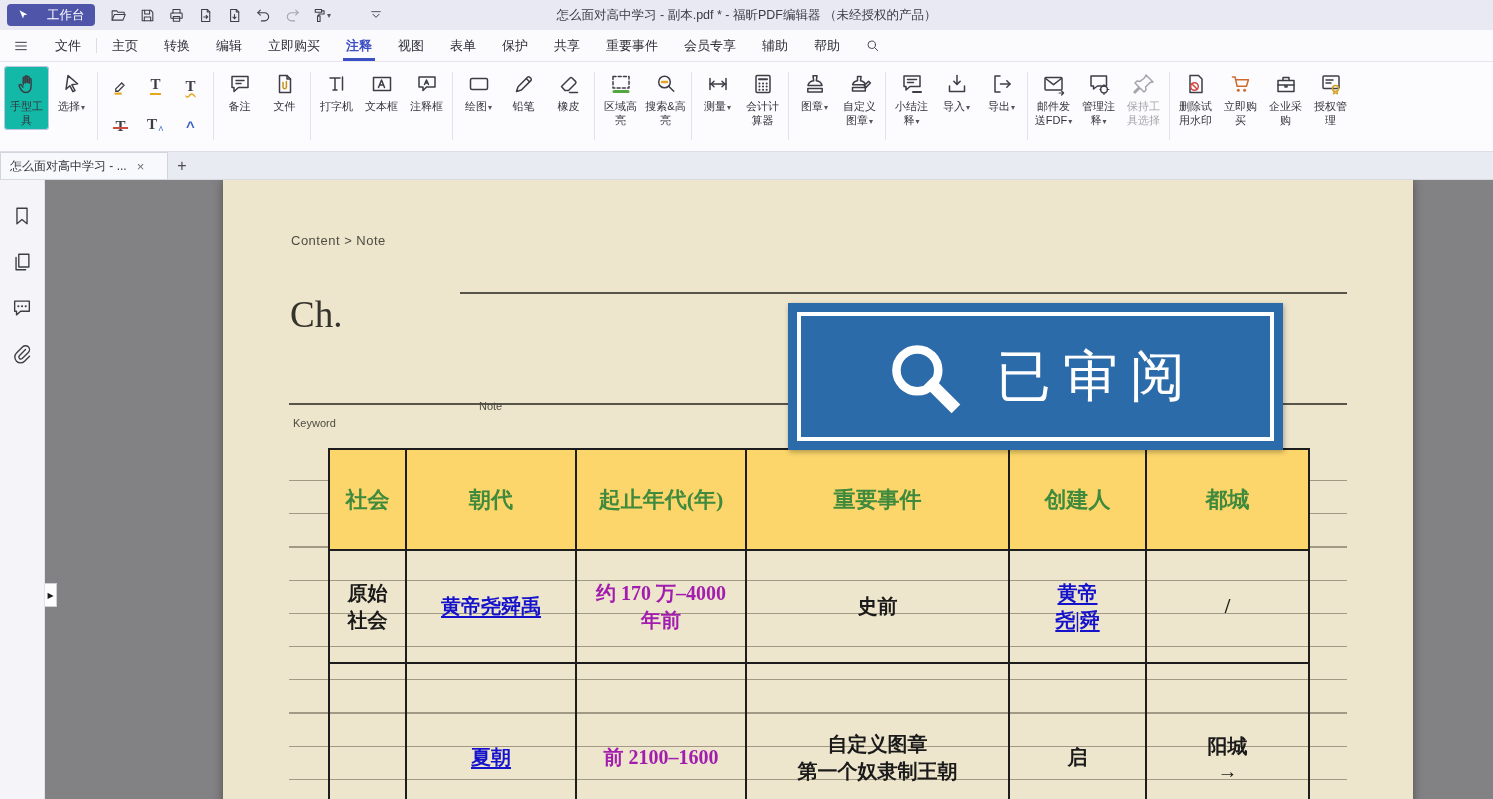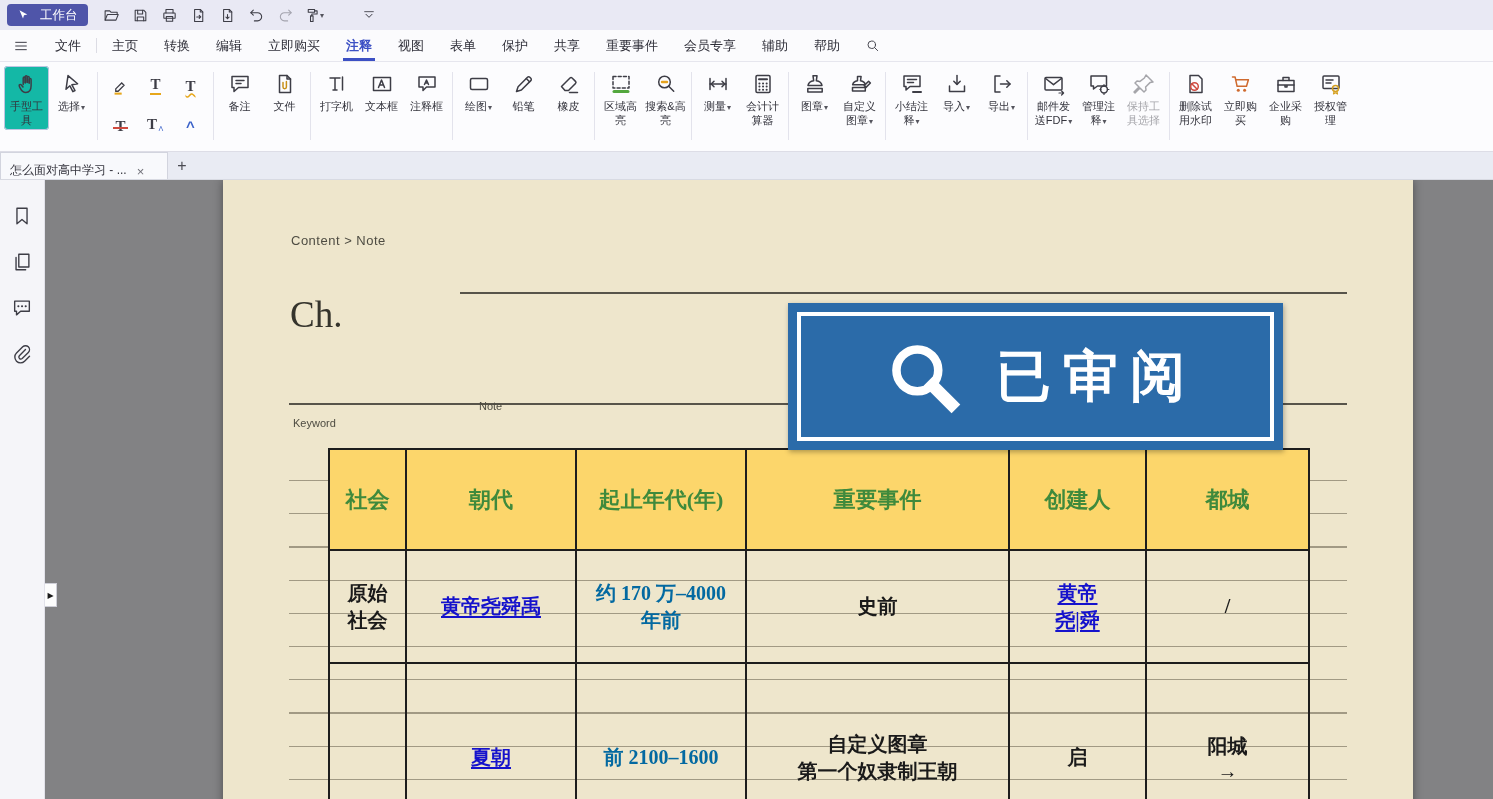--- a/index.html
+++ b/index.html
@@ -5,21 +5,21 @@
   html,body{margin:0;padding:0}
   body{width:1493px;height:799px;position:relative;overflow:hidden;
        font-family:"Liberation Sans","DejaVu Sans",sans-serif;background:#828284;
        -webkit-font-smoothing:antialiased}
   svg{display:block}
 
   
   .titlebar{position:absolute;top:0;left:0;width:100%;height:30px;background:#e9e9f4;
             display:flex;align-items:center;z-index:10}
   .workbench{margin-left:7px;height:22px;background:#4f55a9;color:#fff;border:none;border-radius:4px;
-             display:flex;align-items:center;gap:11px;padding:0 10px;font-size:12.5px;font-family:inherit;cursor:pointer}
+             display:flex;align-items:center;gap:18px;padding:0 10px;font-size:12.5px;font-family:inherit;cursor:pointer}
   .qicons{display:flex;align-items:center;margin-left:10px;gap:2px}
   .qbtn{width:27px;height:24px;display:flex;align-items:center;justify-content:center;border-radius:3px;cursor:pointer}
   .qbtn.dim{opacity:.4;cursor:default}
   .qbtn .dd{font-size:8px;color:#55555e;margin-left:-1px}
   .collapse-btn{margin-left:28px}
   .win-title{position:absolute;left:50%;top:50%;transform:translate(-50%,-50%);
              font-size:12.5px;color:#3a3a42;white-space:nowrap}
 
   
   .menubar{position:absolute;top:30px;left:0;width:100%;height:32px;background:#fbfbfd;
@@ -51,21 +51,21 @@
   .mk-sq .mkT{text-decoration:underline wavy #e7a71b;text-underline-offset:2px}
   .mk-st .mkT{position:relative}
   .mk-st .mkT::after{content:"";position:absolute;left:-2px;right:-2px;top:55%;height:2px;background:#cf4a3f}
   .mk-rp .mkT::after{content:"^";color:#3b62c9;font-size:10px;margin-left:1px;vertical-align:-4px}
   .mk-ins .mkI{color:#3b62c9;font-size:15px;font-weight:bold;line-height:1}
 
   
   .tabbar{position:absolute;top:152px;left:0;width:100%;height:28px;background:#e9ebf3;
           border-bottom:1px solid #d8dae2;display:flex;align-items:flex-end;z-index:7;box-sizing:border-box}
   .tab{height:27px;box-sizing:border-box;background:#f8f9fc;border:1px solid #d2d4de;border-bottom:none;
-       display:flex;align-items:flex-end;gap:10px;padding:0 9px;font-size:12px;color:#33333c;min-width:168px;cursor:pointer}
+       display:flex;align-items:center;gap:10px;padding:0 9px;font-size:12px;color:#33333c;min-width:168px;cursor:pointer}
   .tab-close{color:#707078;font-size:13px;cursor:pointer}
   .tab-new{width:28px;height:27px;display:flex;align-items:center;justify-content:center;
            font-size:16px;color:#4a4a52;cursor:pointer}
 
   
   .sidebar{position:absolute;top:180px;left:0;width:45px;height:619px;background:#f5f5f9;
            border-right:1px solid #e2e2ea;display:flex;flex-direction:column;align-items:center;
            padding-top:22px;gap:18px;box-sizing:border-box;z-index:6}
   .sb-btn{width:28px;height:28px;display:flex;align-items:center;justify-content:center;border-radius:4px;cursor:pointer}
   .sb-handle{position:absolute;left:45px;top:583px;width:11px;height:22px;background:#fdfdfd;
@@ -93,27 +93,27 @@
   .dtable table{border-collapse:collapse;table-layout:fixed}
   .dtable th,.dtable td{border:2px solid #1d1d1d;padding:12px;vertical-align:middle}
   .dtable thead th{background:#fcd66b;color:#3f8a3c;font-size:22px;font-weight:bold;height:75px;
                    font-family:"Liberation Serif","DejaVu Serif",serif}
   .dtable tr.r0{height:113px}
   .dtable tr.r1{height:189px}
   .cellflex{height:100%;display:flex;flex-direction:column;justify-content:space-evenly;align-items:center}
   .line{font-size:20px;font-weight:bold;color:#1a1a1a;white-space:nowrap;
         font-family:"Liberation Serif","DejaVu Serif",serif}
   .line.link{color:#1512cc;text-decoration:underline;text-underline-offset:3px;cursor:pointer}
-  .line.red{color:#0369a1}
+  .line.red{color:#a21caf}
 
   .stamp{position:absolute;left:565px;top:123px;width:495px;height:147px;background:#2b6ba9;
          padding:9px;box-sizing:border-box;z-index:5;box-shadow:1px 2px 5px rgba(0,0,0,.3);cursor:pointer}
   .stamp-inner{width:100%;height:100%;border:4px solid #fff;box-sizing:border-box;
                display:flex;align-items:center;justify-content:center;gap:34px}
-  .stamp-text{color:#fff;font-size:55px;font-weight:bold;letter-spacing:12px;margin-right:-12px;white-space:nowrap}
+  .stamp-text{color:#fff;font-size:55px;font-weight:normal;letter-spacing:12px;margin-right:-12px;white-space:nowrap}
 </style>
 </head>
 <body>
 
 <div class="titlebar">
   <button class="workbench">
     <svg width="12" height="12" viewBox="0 0 24 24">
         <path d="M5 2.5l7 16.5 2-6.3 6.6-1.8z" fill="#ffffff"></path>
       </svg>
     <span>工作台</span>
@@ -173,20 +173,21 @@
         </svg>
         <span class="dd">▾</span>
       </div>
     </div>
   <div class="qbtn collapse-btn">
       <svg width="16" height="16" viewBox="0 0 24 24" fill="none" stroke="#3d3d46" stroke-width="1.5" stroke-linecap="round" stroke-linejoin="round">
         <path d="M5.5 7h13" stroke-width="1.3"></path>
         <path d="M7.5 11l4.5 4.5L16.5 11"></path>
       </svg>
     </div>
+  <div class="win-title">怎么面对高中学习 - 副本.pdf * - 福昕PDF编辑器 （未经授权的产品）</div>
 </div>
 
 <div class="menubar">
   <span class="hamburger">
       <svg width="16" height="16" viewBox="0 0 24 24" fill="none" stroke="#3d3d46" stroke-width="1.5" stroke-linecap="round" stroke-linejoin="round">
         <path d="M4 6.5h16M4 12h16M4 17.5h16"></path>
       </svg>
     </span>
   <div class="menu-items">
       <div class="menu-item">文件</div>

